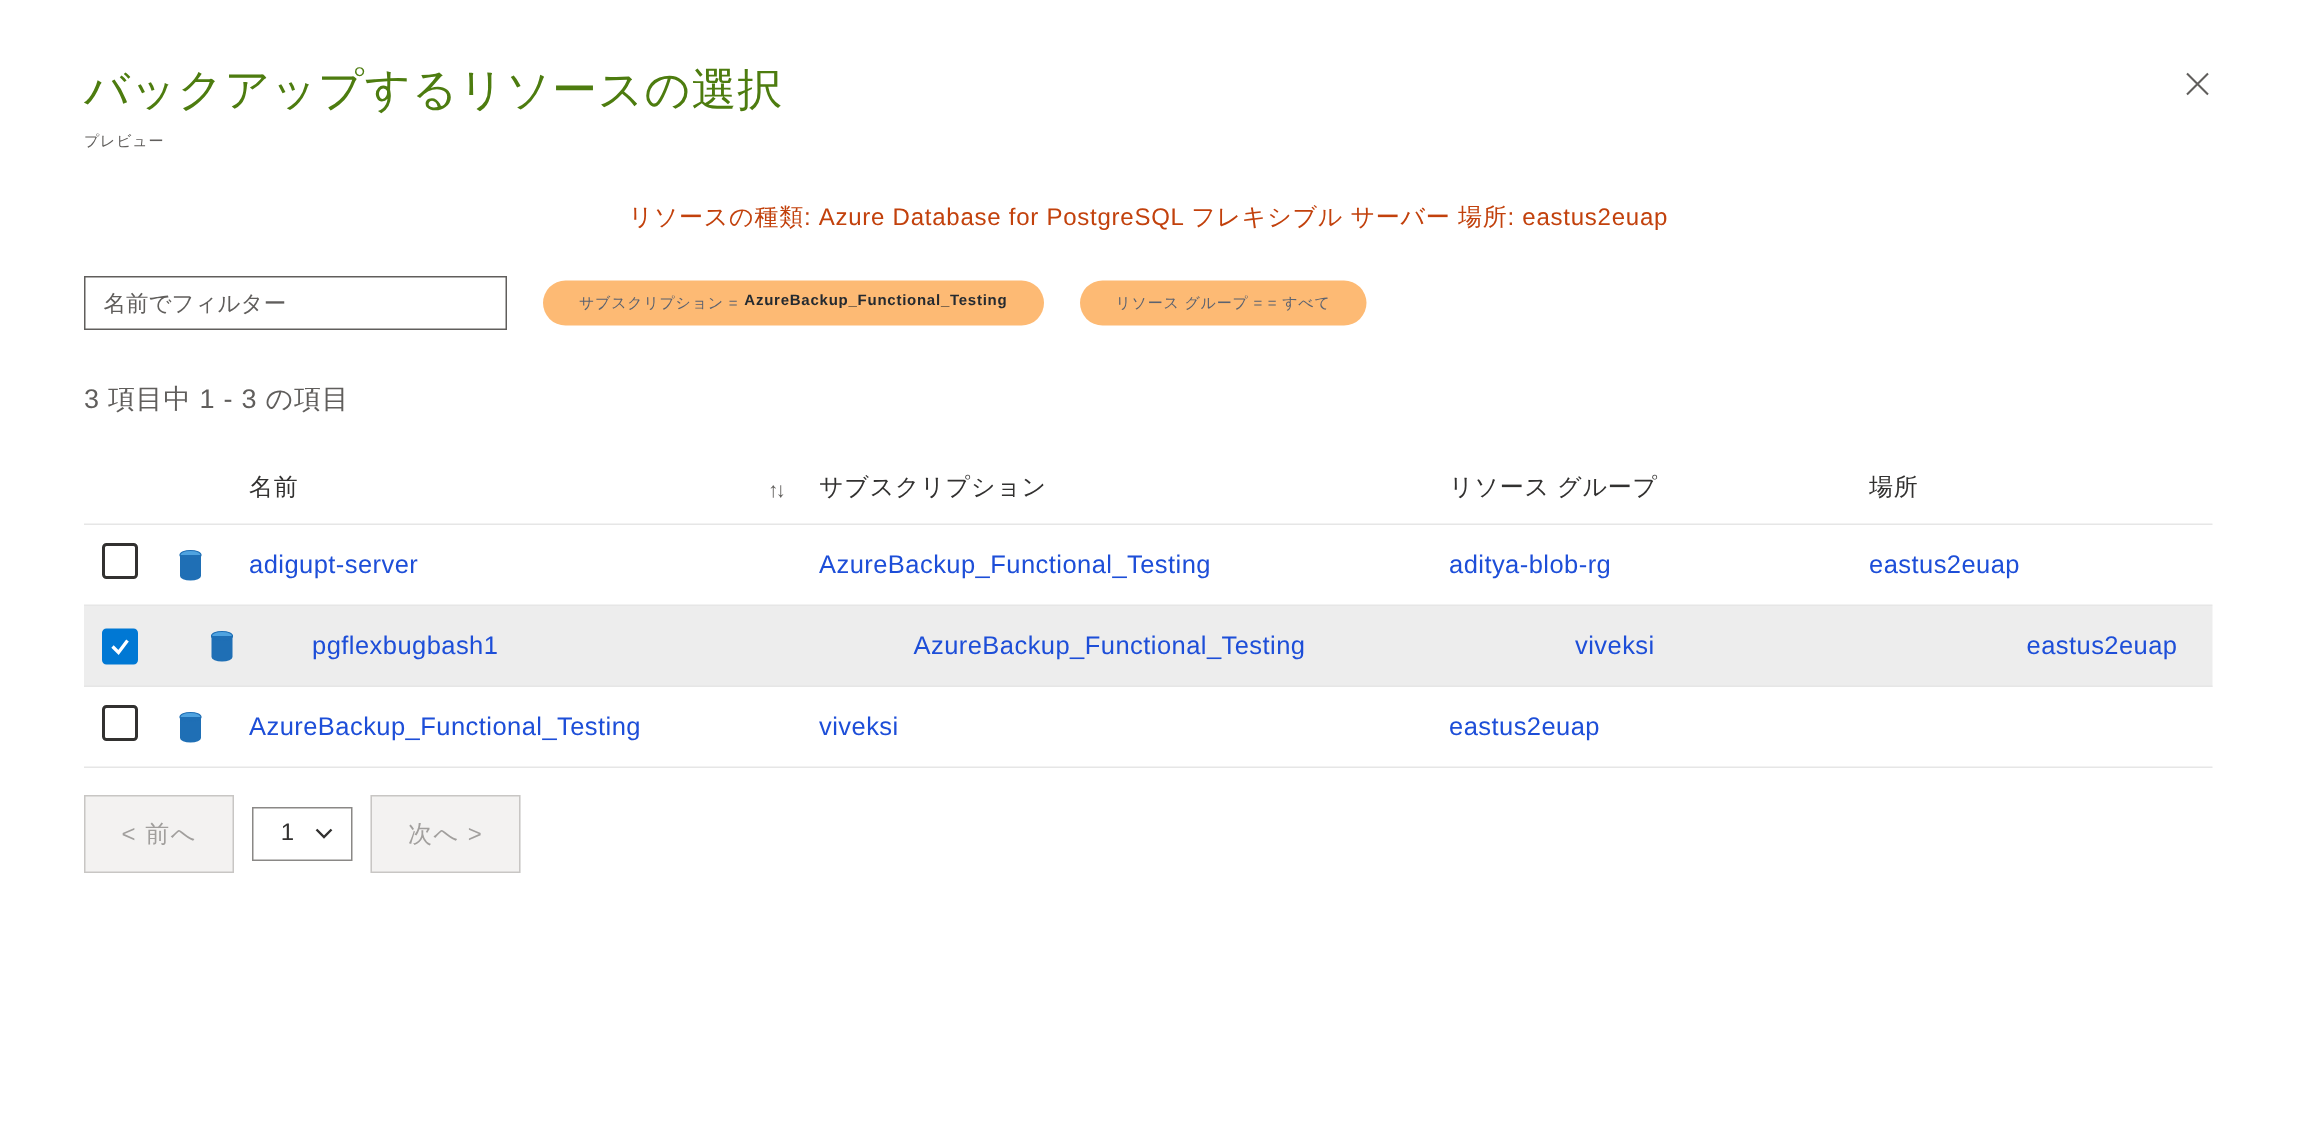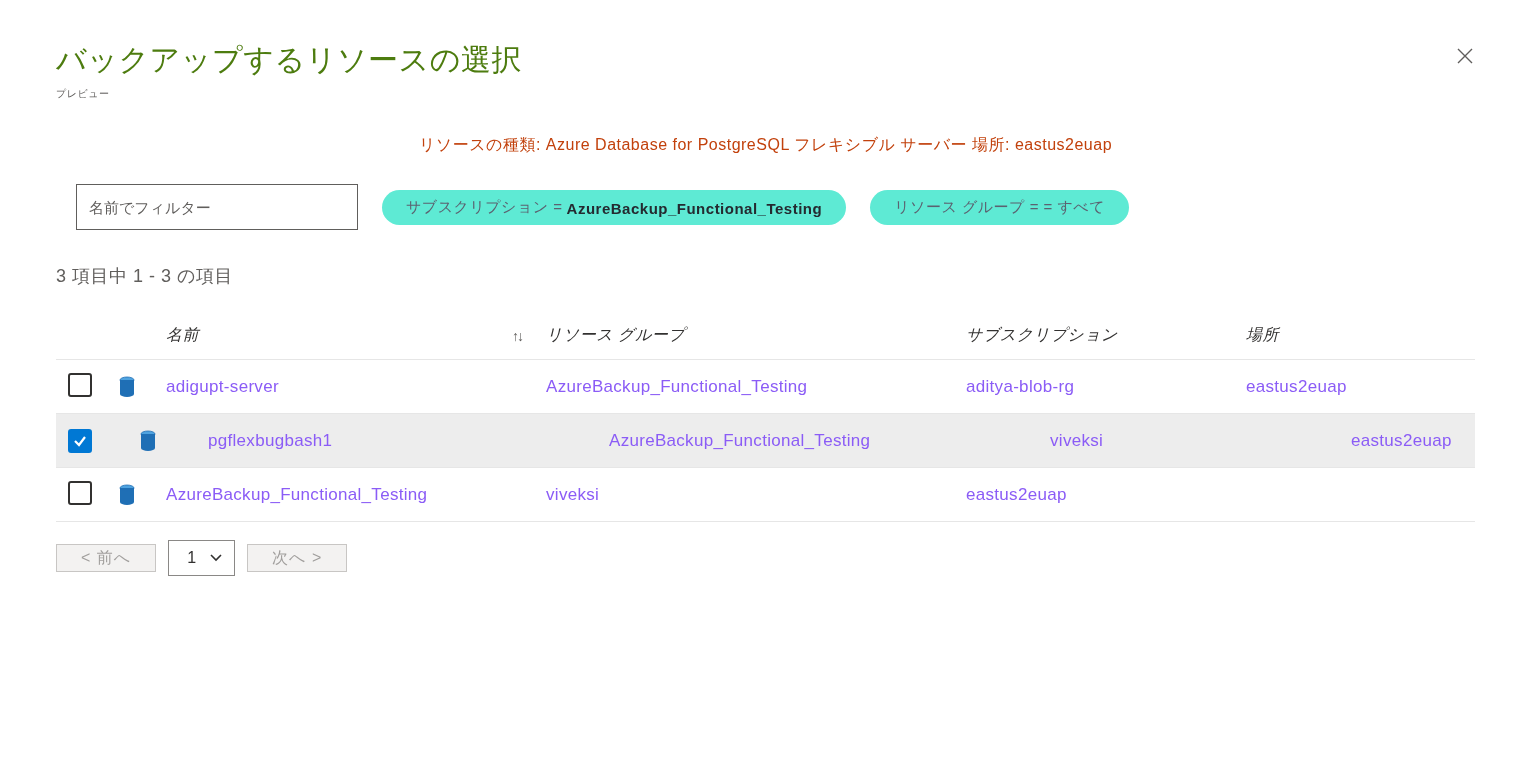--- a/index.html
+++ b/index.html
@@ -48,39 +48,38 @@
     text-align: center;
   }
   .filters-row {
     display: flex;
     align-items: center;
     margin-top: 28px;
     gap: 24px;
   }
   .filter-input {
     width: 282px;
-    height: 46px;
+    height: 36px;
     border: 1px solid #605e5c;
     padding: 0 12px;
     font-size: 15px;
     color: #323130;
     background: #ffffff;
-    margin-left: 20px;
   }
   .filter-input::placeholder { color: #605e5c; }
   .pill {
-    background: #5eead4;
+    background: #fdba74;
     border-radius: 20px;
     padding: 8px 24px;
-    font-size: 15px;
+    font-size: 10px;
     white-space: nowrap;
     letter-spacing: 0.5px;
     color: #5b6270;
     display: inline-flex;
-    align-items: flex-end;
+    align-items: flex-start;
   }
   .pill .bold { font-weight: 700; color: #242a30; margin-left: 4px; }
   .count-text {
     margin-top: 34px;
     font-size: 18px;
     color: #605e5c;
     letter-spacing: 0.5px;
   }
   .table {
     margin-top: 24px;
@@ -91,30 +90,29 @@
     grid-template-columns: 56px 48px 380px 420px 280px 1fr;
     align-items: center;
     min-height: 54px;
     border-bottom: 1px solid #e6e6e6;
     padding: 0 6px 0 6px;
   }
   .thead {
     border-top: none;
     border-bottom: 1px solid #e6e6e6;
     min-height: 48px;
-    font-style: italic;
   }
   .thead .th {
     font-size: 16px;
     color: #323130;
     letter-spacing: 0.5px;
   }
   .th-name { display: flex; align-items: center; gap: 8px; }
   .sort-icon { font-size: 14px; color: #605e5c; margin-left: auto; padding-right: 24px; letter-spacing: -2px; }
-  .trow .td { font-size: 17px; color: #8b5cf6; letter-spacing: 0.3px; }
+  .trow .td { font-size: 17px; color: #1d4ed8; letter-spacing: 0.3px; }
   .trow.selected { background: #ededed; gap: 21px; }
   .checkbox {
     width: 24px;
     height: 24px;
     border: 2px solid #323130;
     border-radius: 3px;
     display: inline-flex;
     align-items: center;
     justify-content: center;
     margin-left: 6px;
@@ -129,21 +127,21 @@
   .res-icon {
     display: inline-flex;
   }
   .pagination {
     display: flex;
     align-items: center;
     gap: 12px;
     margin-top: 18px;
   }
   .pg-btn {
-    height: 28px;
+    height: 52px;
     min-width: 72px;
     border: 1px solid #c8c6c4;
     background: #f3f2f1;
     color: #a19f9d;
     font-size: 16px;
     padding: 0 24px;
     display: inline-flex;
     align-items: center;
     justify-content: center;
     letter-spacing: 1px;
@@ -194,22 +192,22 @@
   <div class="count-text">3 項目中 1 - 3 の項目</div>
 
   <div class="table">
     <div class="thead">
       <div></div>
       <div></div>
       <div class="th th-name">
         <span>名前</span>
         <span class="sort-icon">↑↓</span>
       </div>
+      <div class="th">サブスクリプション</div>
       <div class="th">リソース グループ</div>
-      <div class="th">サブスクリプション</div>
       <div class="th">場所</div>
     </div>
 
     <div class="trow">
       <div>
         <span class="checkbox">
           
         </span>
       </div>
       <div class="res-icon">

